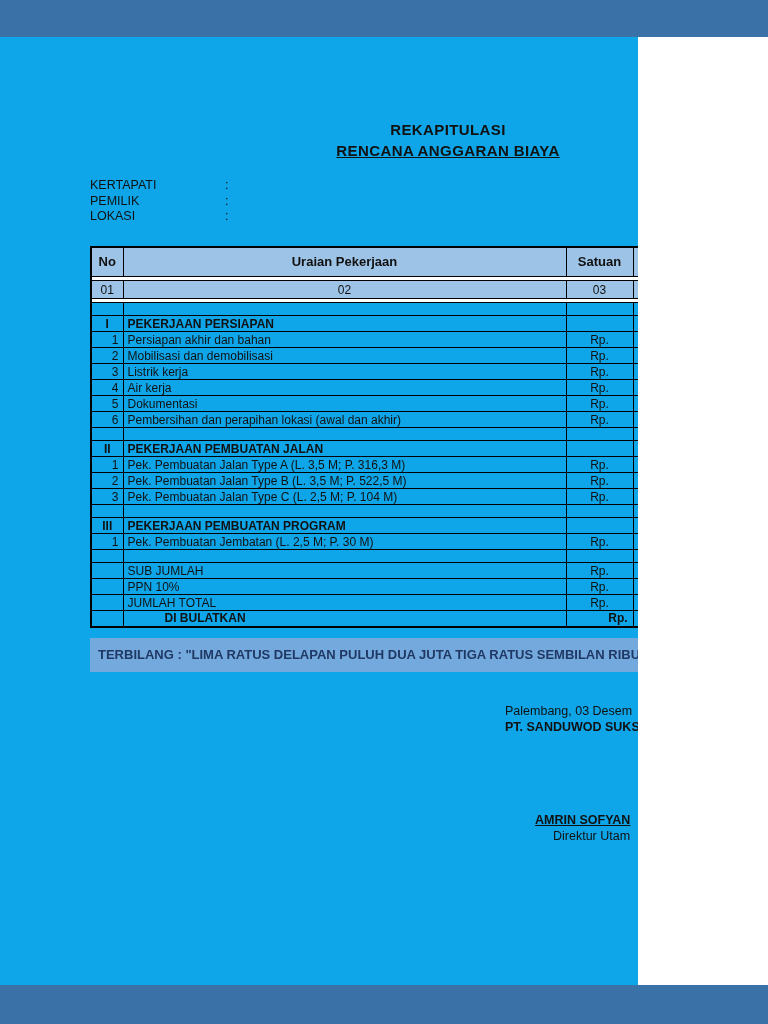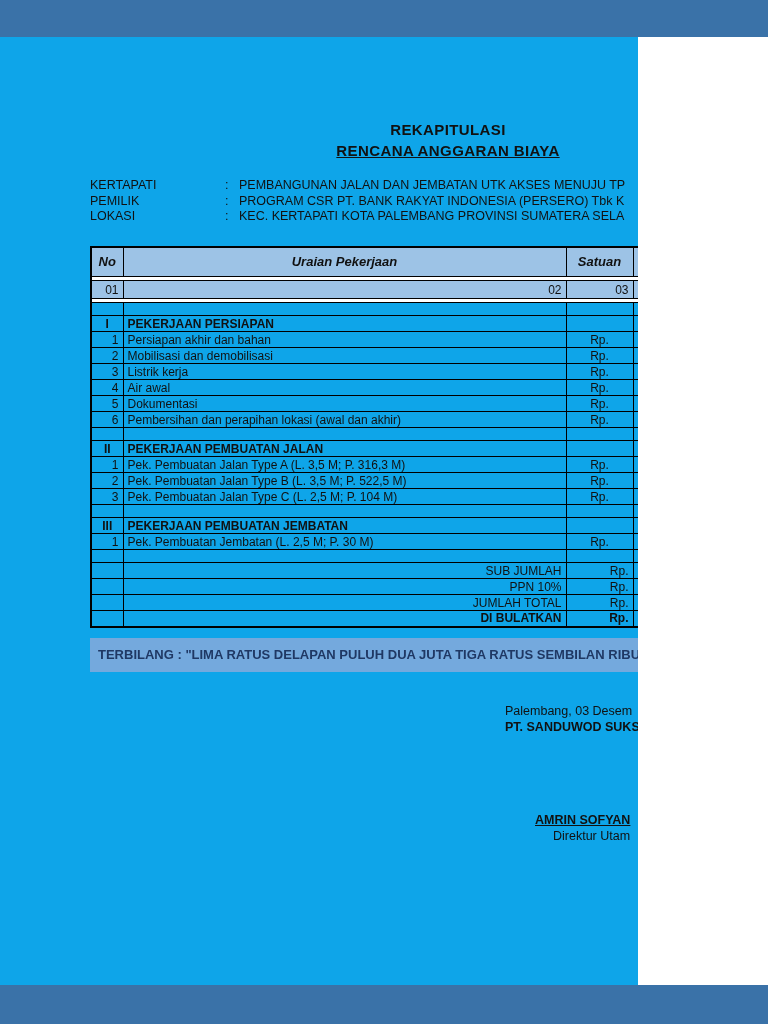--- a/index.html
+++ b/index.html
@@ -53,36 +53,35 @@
     white-space: nowrap;
     overflow: hidden;
     vertical-align: middle;
   }
   .th-main td {
     background: var(--header-bg, #9dc3e6);
     font-weight: bold;
     font-size: 13px;
     text-align: center;
     height: 30px;
-    font-style: italic;
   }
   .th-sub td {
     background: var(--header-bg, #9dc3e6);
-    text-align: right;
+    text-align: center;
     height: 18px;
   }
   .gap-row td { height: 4px; background: #fff; padding: 0; }
 
   .col-no { text-align: center; }
   .col-satuan { text-align: center; margin-top: 28px; }
   .row-blank td { height: 13px; }
   .row-section td { font-weight: bold; }
   .row-item .col-no { text-align: right; }
   .row-summary_bold td { font-weight: bold; padding-left: 41px; }
-  .row-summary_bold td, .row-summary td { height: 16px; text-align: right; }
+  .row-summary_bold td, .row-summary td { height: 16px; }
 
   .banner {
     margin-top: 10px;
     width: 716px;
     height: 34px;
     background: var(--banner-bg, #74a9dd);
     color: var(--banner-text, #1f3864);
     font-weight: bold;
     font-size: 13px;
     display: flex;
@@ -115,31 +114,28 @@
 
     <div class="titles">
       <div class="title1">REKAPITULASI</div>
       <div class="title2">RENCANA ANGGARAN BIAYA</div>
     </div>
 
     <div class="meta">
         <div class="meta-row">
           <span class="meta-label">KERTAPATI</span>
           <span class="meta-colon">:</span>
-          <span class="meta-value">PEMBANGUNAN JALAN DAN JEMBATAN UTK AKSES MENUJU TP</span>
         </div>
         <div class="meta-row">
           <span class="meta-label">PEMILIK</span>
           <span class="meta-colon">:</span>
-          <span class="meta-value">PROGRAM CSR PT. BANK RAKYAT INDONESIA (PERSERO) Tbk K</span>
         </div>
         <div class="meta-row">
           <span class="meta-label">LOKASI</span>
           <span class="meta-colon">:</span>
-          <span class="meta-value">KEC. KERTAPATI KOTA PALEMBANG PROVINSI SUMATERA SELA</span>
         </div>
       </div>
 
     <table>
       <colgroup>
         <col style="width:32px">
           <col style="width:443px">
           <col style="width:67px">
           <col style="width:174px">
       </colgroup>
@@ -189,21 +185,21 @@
             <td class="col-extra"></td>
           </tr>
           <tr class="row-item">
             <td class="col-no">3</td>
             <td class="col-uraian">Listrik kerja</td>
             <td class="col-satuan">Rp.</td>
             <td class="col-extra"></td>
           </tr>
           <tr class="row-item">
             <td class="col-no">4</td>
-            <td class="col-uraian">Air awal</td>
+            <td class="col-uraian">Air kerja</td>
             <td class="col-satuan">Rp.</td>
             <td class="col-extra"></td>
           </tr>
           <tr class="row-item">
             <td class="col-no">5</td>
             <td class="col-uraian">Dokumentasi</td>
             <td class="col-satuan">Rp.</td>
             <td class="col-extra"></td>
           </tr>
           <tr class="row-item">
@@ -243,21 +239,21 @@
             <td class="col-extra"></td>
           </tr>
           <tr class="row-blank">
             <td class="col-no"></td>
             <td class="col-uraian"></td>
             <td class="col-satuan"></td>
             <td class="col-extra"></td>
           </tr>
           <tr class="row-section">
             <td class="col-no">III</td>
-            <td class="col-uraian">PEKERJAAN PEMBUATAN JEMBATAN</td>
+            <td class="col-uraian">PEKERJAAN PEMBUATAN PROGRAM</td>
             <td class="col-satuan"></td>
             <td class="col-extra"></td>
           </tr>
           <tr class="row-item">
             <td class="col-no">1</td>
             <td class="col-uraian">Pek. Pembuatan Jembatan (L. 2,5 M; P. 30 M)</td>
             <td class="col-satuan">Rp.</td>
             <td class="col-extra"></td>
           </tr>
           <tr class="row-blank">

